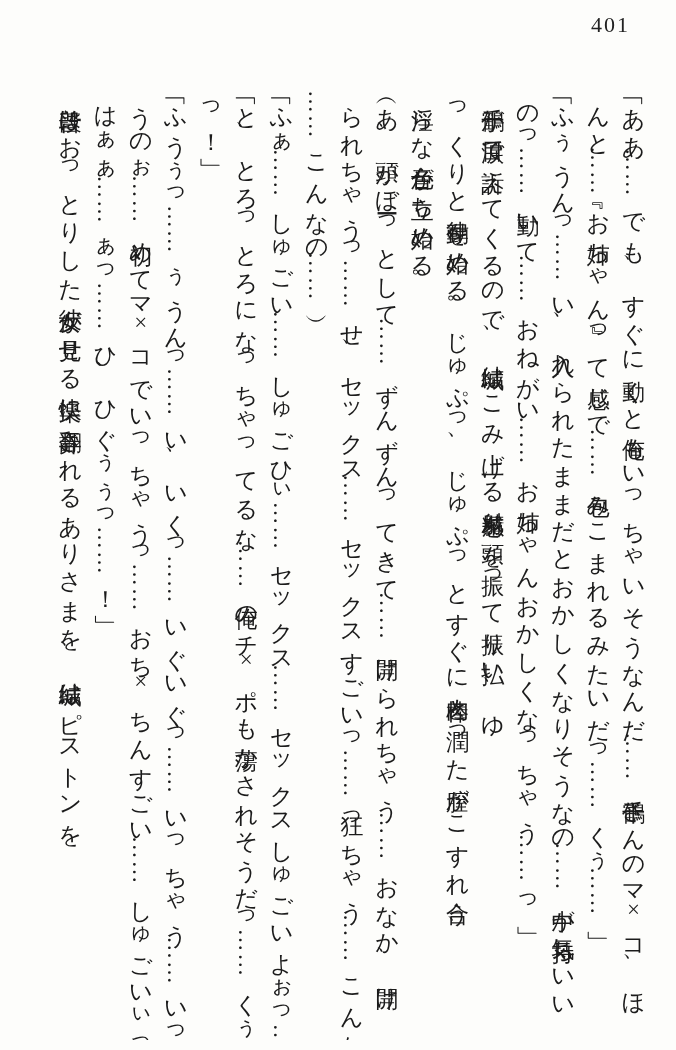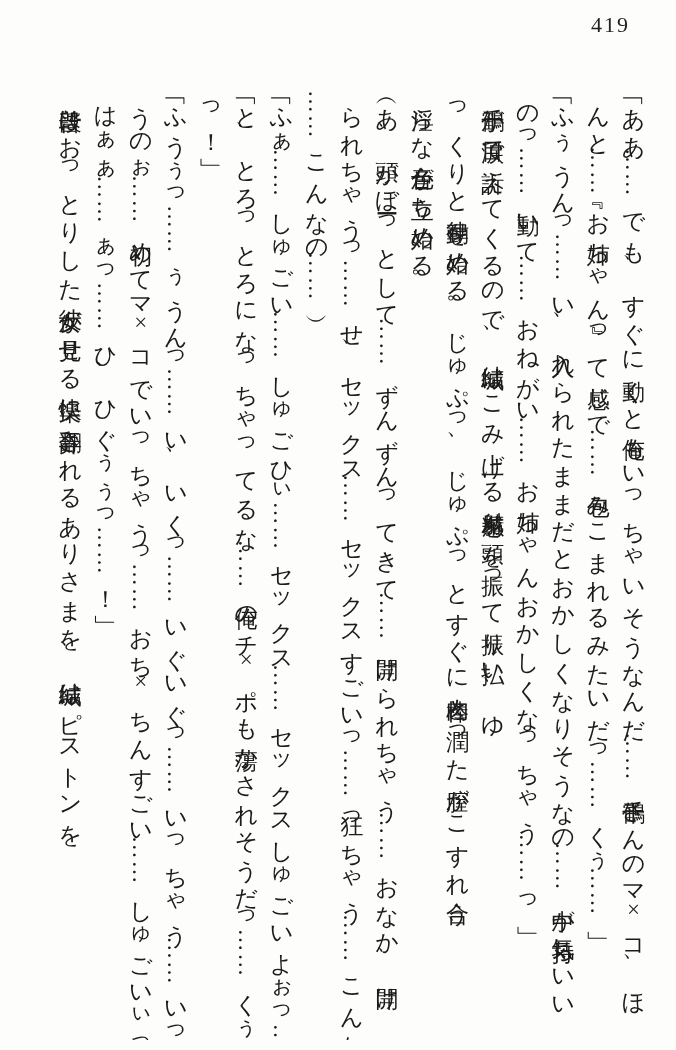--- a/index.html
+++ b/index.html
@@ -40,21 +40,21 @@
   .text-line {
     height: 100%;
     line-height: 35.2px;
     white-space: nowrap;
   }
 </style>
 </head>
 <body>
 
 <div class="page">
-  <div class="page-number">419</div>
+  <div class="page-number">401</div>
   <div class="text-area">
       <div class="text-line">「ああ……でも、すぐに動くと俺もいっちゃいそうなんだ……千鶴さんのマ×コ、ほ</div>
       <div class="text-line">んと……『お姉ちゃん』って感じで……包みこまれるみたいだっ……くぅ……」</div>
       <div class="text-line">「ふぅうんっ……い、入れられたままだとおかしくなりそうなの……中が気持ちいい</div>
       <div class="text-line">のっ……動いて……おねがい……お姉ちゃんおかしくなっちゃう……っ」</div>
       <div class="text-line">千鶴が涙目で訴えてくるので、結城はこみ上げる射精感を頭を振って振り払い、ゆ</div>
       <div class="text-line">っくりと律動を始める。じゅぷっ、じゅぷっとすぐに肉棒と潤った膣がこすれ合う、</div>
       <div class="text-line">淫らな音色が立ち始める。</div>
       <div class="text-line">（あ、頭がぼーっとして……ずんずんってきて……開けられちゃう……おなか、開け</div>
       <div class="text-line">られちゃうっ……せ、セックス……セックスすごいっ……狂っちゃう……こんなのっ</div>

